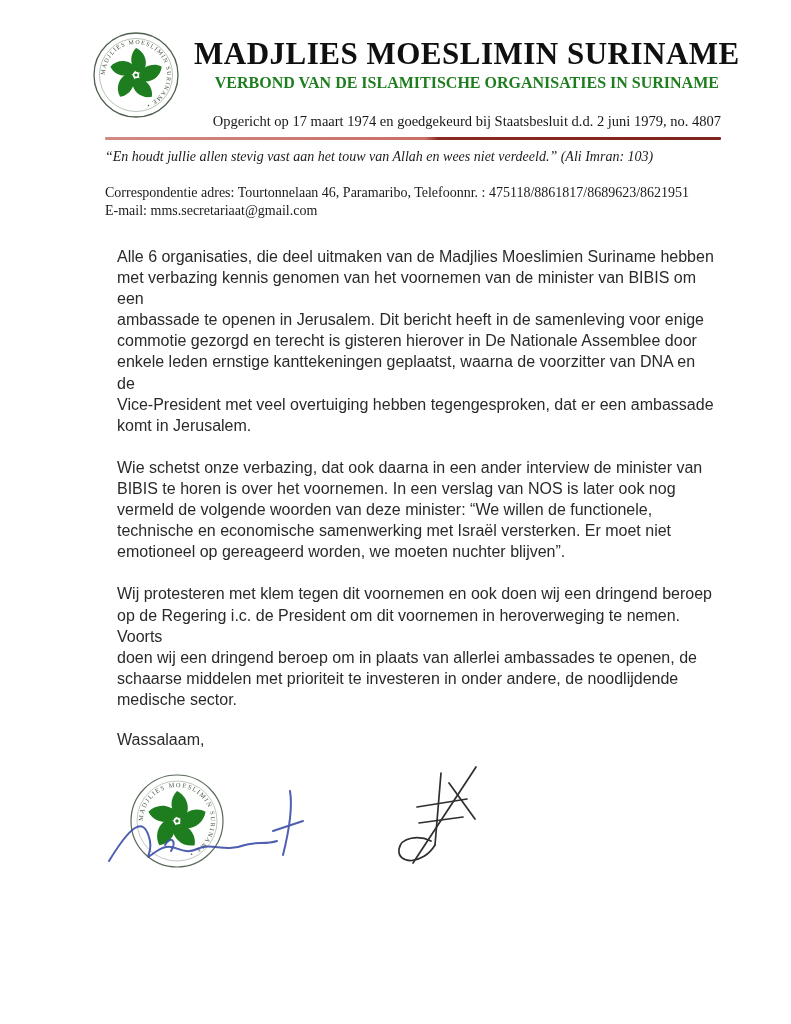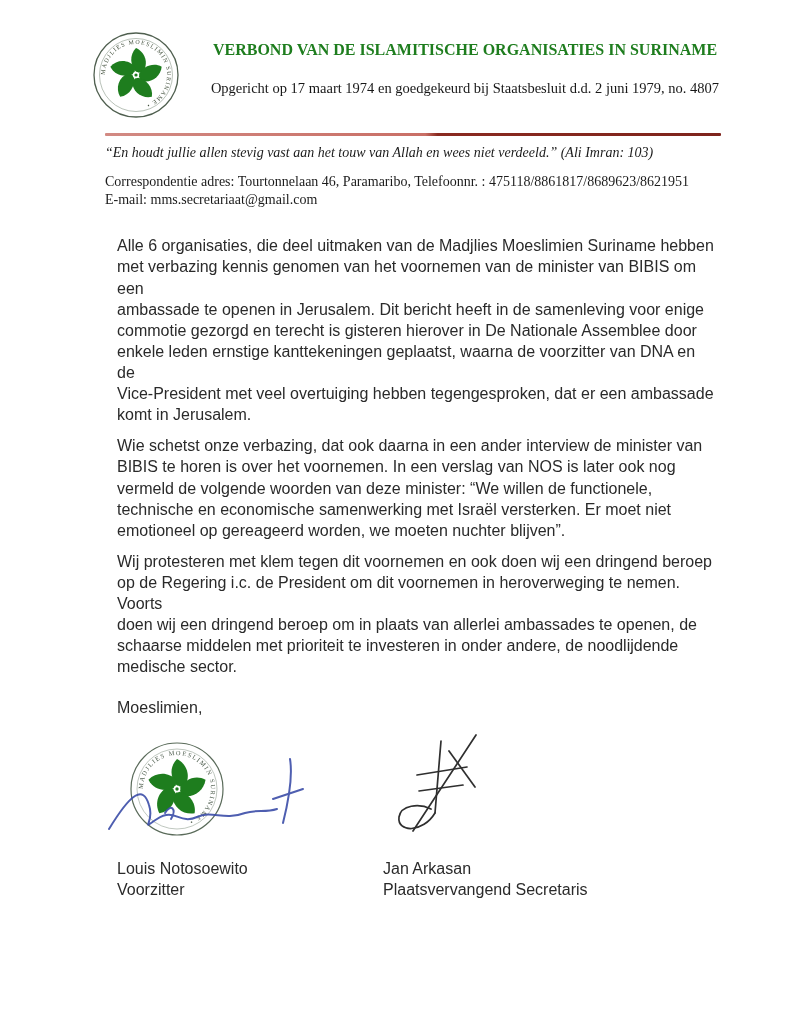--- a/index.html
+++ b/index.html
@@ -58,41 +58,41 @@
     font-family:"Liberation Serif", serif;
     font-style:italic;
     font-size:14px;
     color:#1b1b1b;
     margin:9px 60px 0 105px;
   }
   .correspondence{
     font-family:"Liberation Serif", serif;
     font-size:14px;
     color:#1b1b1b;
-    margin:12px 60px 0 105px;
+    margin:19px 60px 0 105px;
     line-height:1.3;
     white-space:pre-line;
   }
   
   .letter{
     margin:26px 0 0 117px;
     width:600px;
     font-size:16px;
     color:#2a2a2a;
   }
   .dateline{margin:0 0 0 0;}
   .letter-title{
     text-align:center;
     font-weight:bold;
     font-size:17px;
     margin-top:27px;
     width:575px;
   }
   .para{
-    margin-top:10px;
+    margin-top:21px;
     line-height:1.32;
     white-space:pre-line;
   }
   .closing{margin-top:21px;}
   
   .signature-row{
     position:relative;
     height:135px;
     margin-top:4px;
   }
@@ -126,20 +126,21 @@
           <path d="M1,-2 C -6,-9 -7,-20 0,-27 C 9,-23 13,-12 7,-3 Z" transform="rotate(72)"></path>
           <path d="M1,-2 C -6,-9 -7,-20 0,-27 C 9,-23 13,-12 7,-3 Z" transform="rotate(144)"></path>
           <path d="M1,-2 C -6,-9 -7,-20 0,-27 C 9,-23 13,-12 7,-3 Z" transform="rotate(216)"></path>
           <path d="M1,-2 C -6,-9 -7,-20 0,-27 C 9,-23 13,-12 7,-3 Z" transform="rotate(288)"></path>
           <circle cx="0" cy="0" r="3.2" fill="#ffffff"></circle>
           <circle cx="0" cy="0" r="1.6" fill="#1e7d1e"></circle>
         </g>
       </svg>
     </div>
     <div class="header-text">
+      <div class="org-name">MADJLIES MOESLIMIN SURINAME</div>
       <div class="org-subtitle">VERBOND VAN DE ISLAMITISCHE ORGANISATIES IN SURINAME</div>
       <div class="founded-line">Opgericht op 17 maart 1974 en goedgekeurd bij Staatsbesluit d.d. 2 juni 1979, no. 4807</div>
     </div>
   </div>
 
   <div class="red-rule"></div>
 
   <div class="quote">“En houdt jullie allen stevig vast aan het touw van Allah en wees niet verdeeld.” (Ali Imran: 103)</div>
 
   <div class="correspondence">Correspondentie adres: Tourtonnelaan 46, Paramaribo, Telefoonnr. : 475118/8861817/8689623/8621951
@@ -160,21 +161,21 @@
 BIBIS te horen is over het voornemen. In een verslag van NOS is later ook nog
 vermeld de volgende woorden van deze minister: “We willen de functionele,
 technische en economische samenwerking met Israël versterken. Er moet niet
 emotioneel op gereageerd worden, we moeten nuchter blijven”.</div>
     <div class="para">Wij protesteren met klem tegen dit voornemen en ook doen wij een dringend beroep
 op de Regering i.c. de President om dit voornemen in heroverweging te nemen. Voorts
 doen wij een dringend beroep om in plaats van allerlei ambassades te openen, de
 schaarse middelen met prioriteit te investeren in onder andere, de noodlijdende
 medische sector.</div>
 
-    <div class="closing">Moeslimien,</div>
+    <div class="closing">Wassalaam,</div>
 
     <div class="signature-row">
       <div class="stamp-signature">
         <svg width="215" height="125" viewBox="0 0 215 125">
 
           <circle cx="72" cy="62" r="46" fill="none" stroke="#5a6b5a" stroke-width="1.2"></circle>
           <circle cx="72" cy="62" r="40" fill="none" stroke="#93a193" stroke-width="0.6"></circle>
           <defs>
             <path id="stampRing" d="M72,62 m-34,0 a34,34 0 1,1 68,0 a34,34 0 1,1 -68,0"></path>
           </defs>
@@ -206,25 +207,15 @@
             <path d="M62,12 C 60,38 58,62 56,84"></path>
             <path d="M38,46 L88,38"></path>
             <path d="M40,62 L84,56"></path>
             <path d="M56,84 C 44,104 18,104 20,88 C 22,76 40,74 52,80"></path>
             <path d="M70,22 L96,58"></path>
           </g>
         </svg>
       </div>
     </div>
 
-    <div class="names-row">
-      <div class="name-block left">
-        <div>Louis Notosoewito</div>
-        <div>Voorzitter</div>
-      </div>
-      <div class="name-block">
-        <div>Jan Arkasan</div>
-        <div>Plaatsvervangend Secretaris</div>
-      </div>
-    </div>
 
   </div>
 </div>
 
 </body></html>

